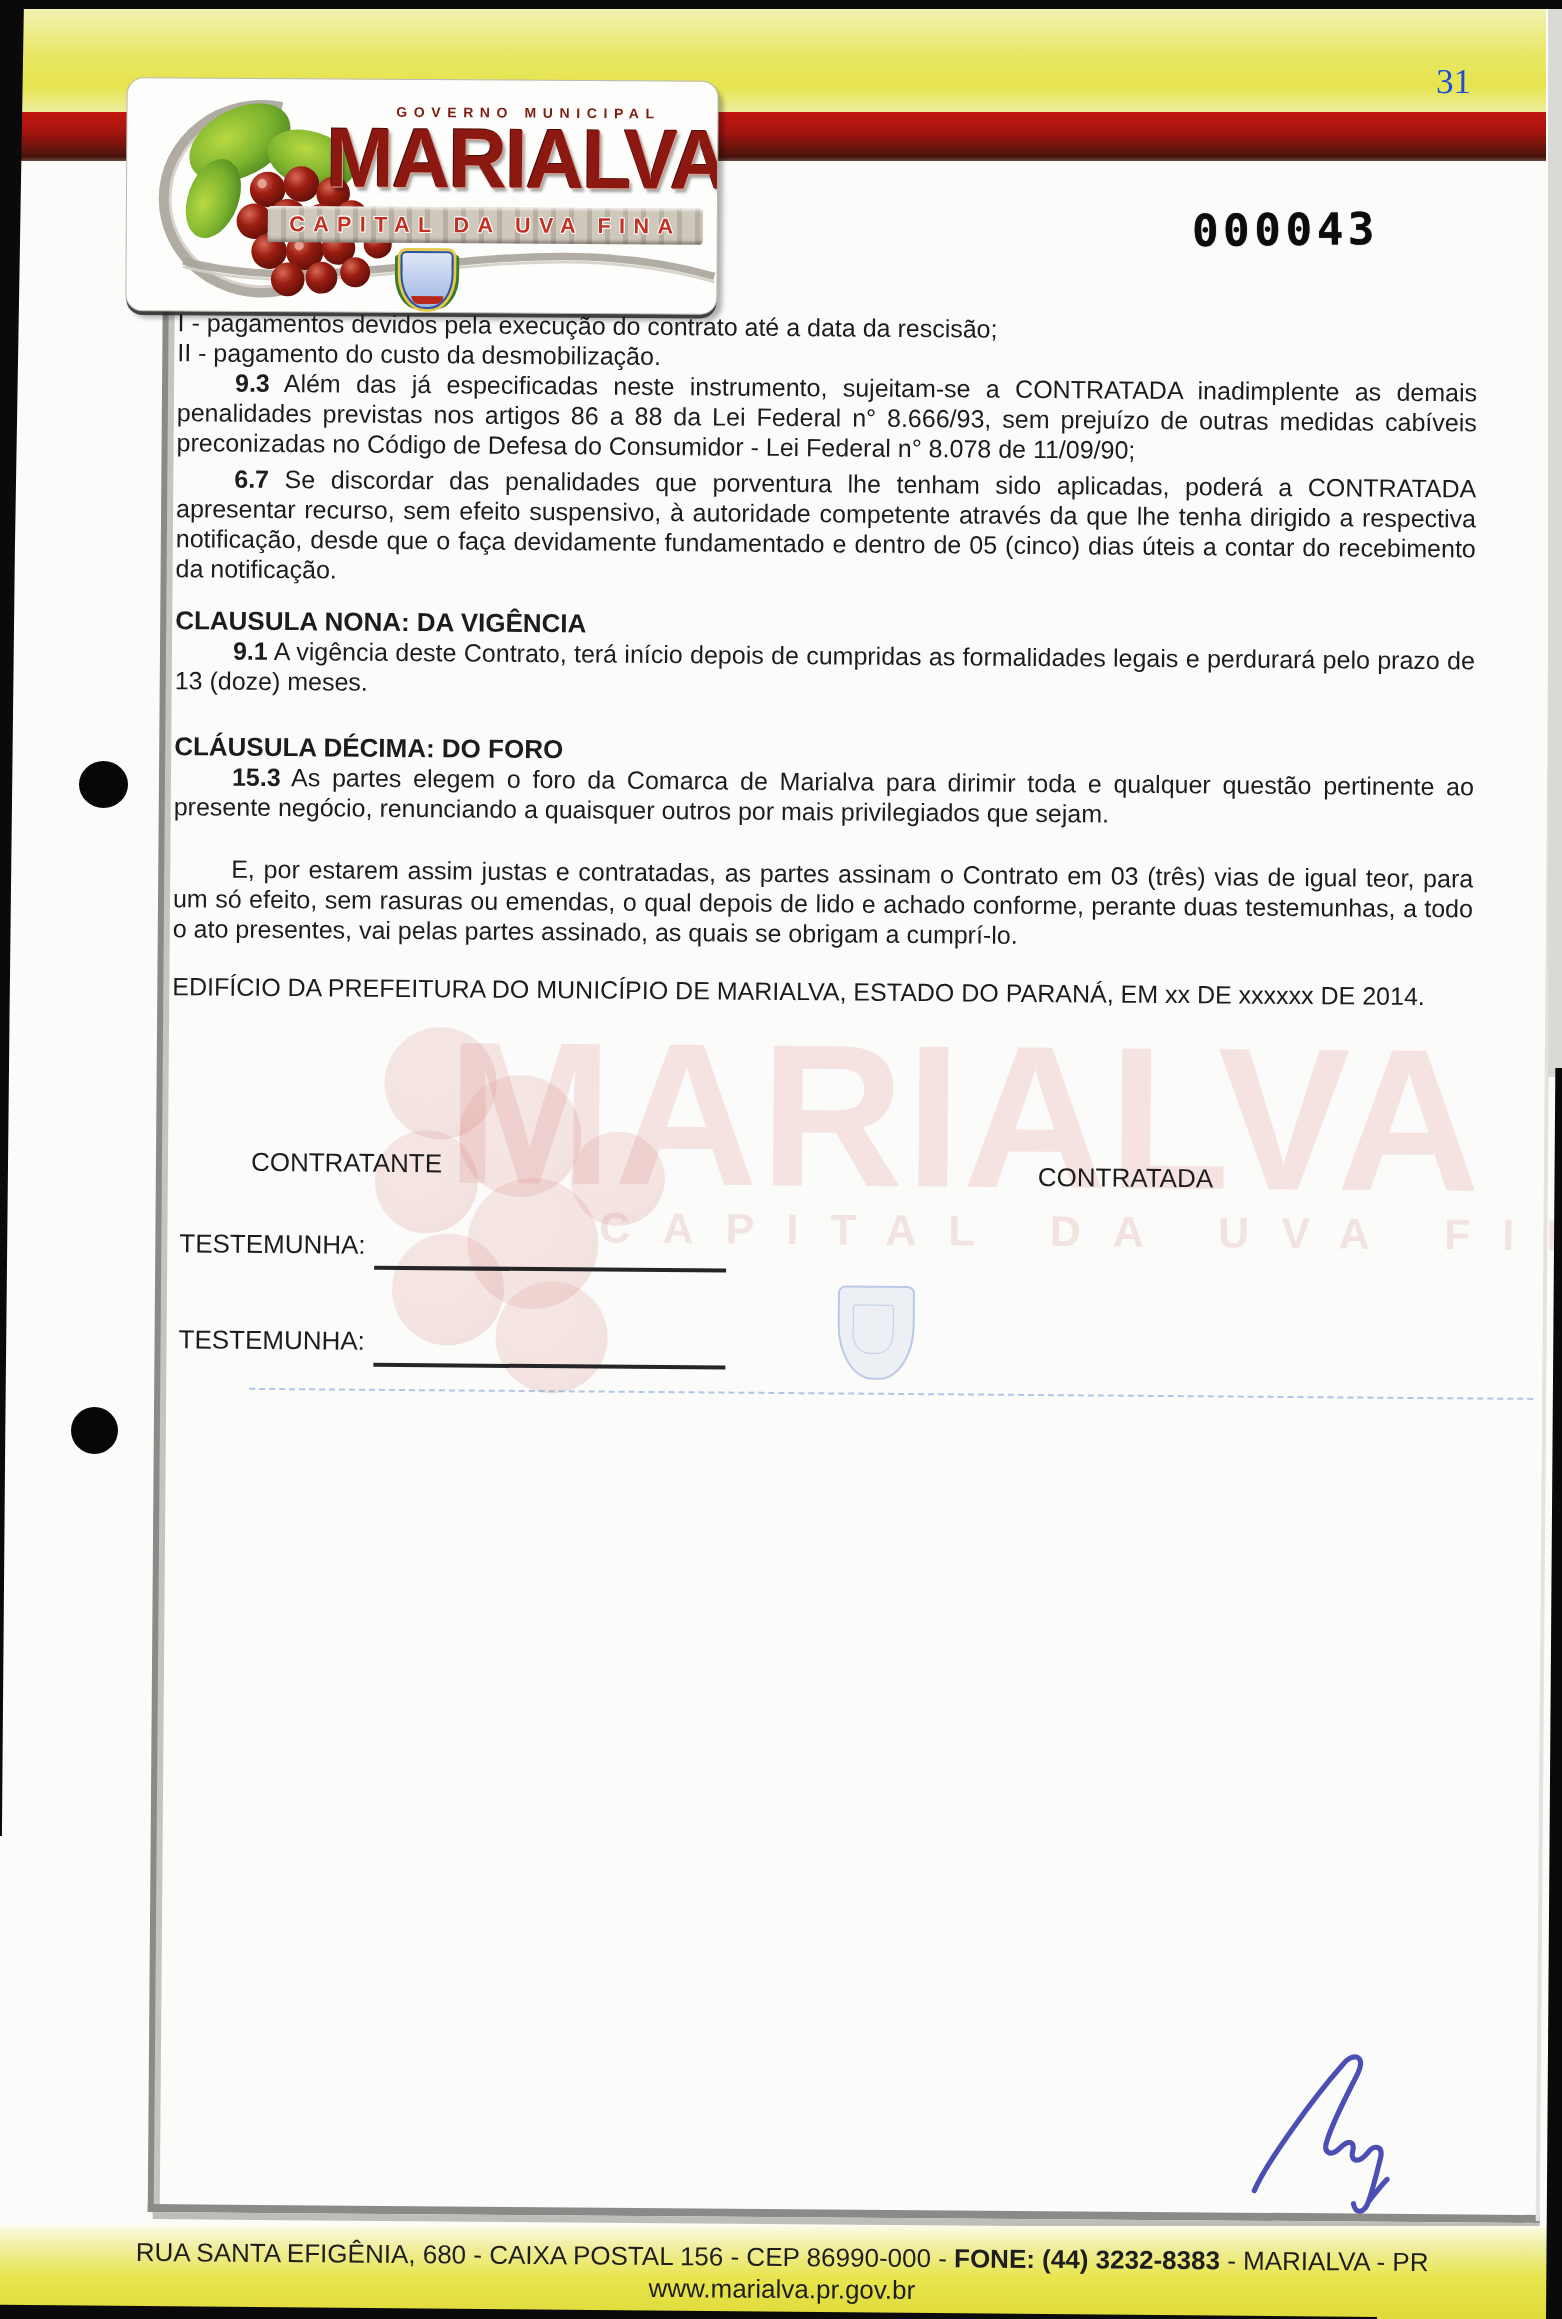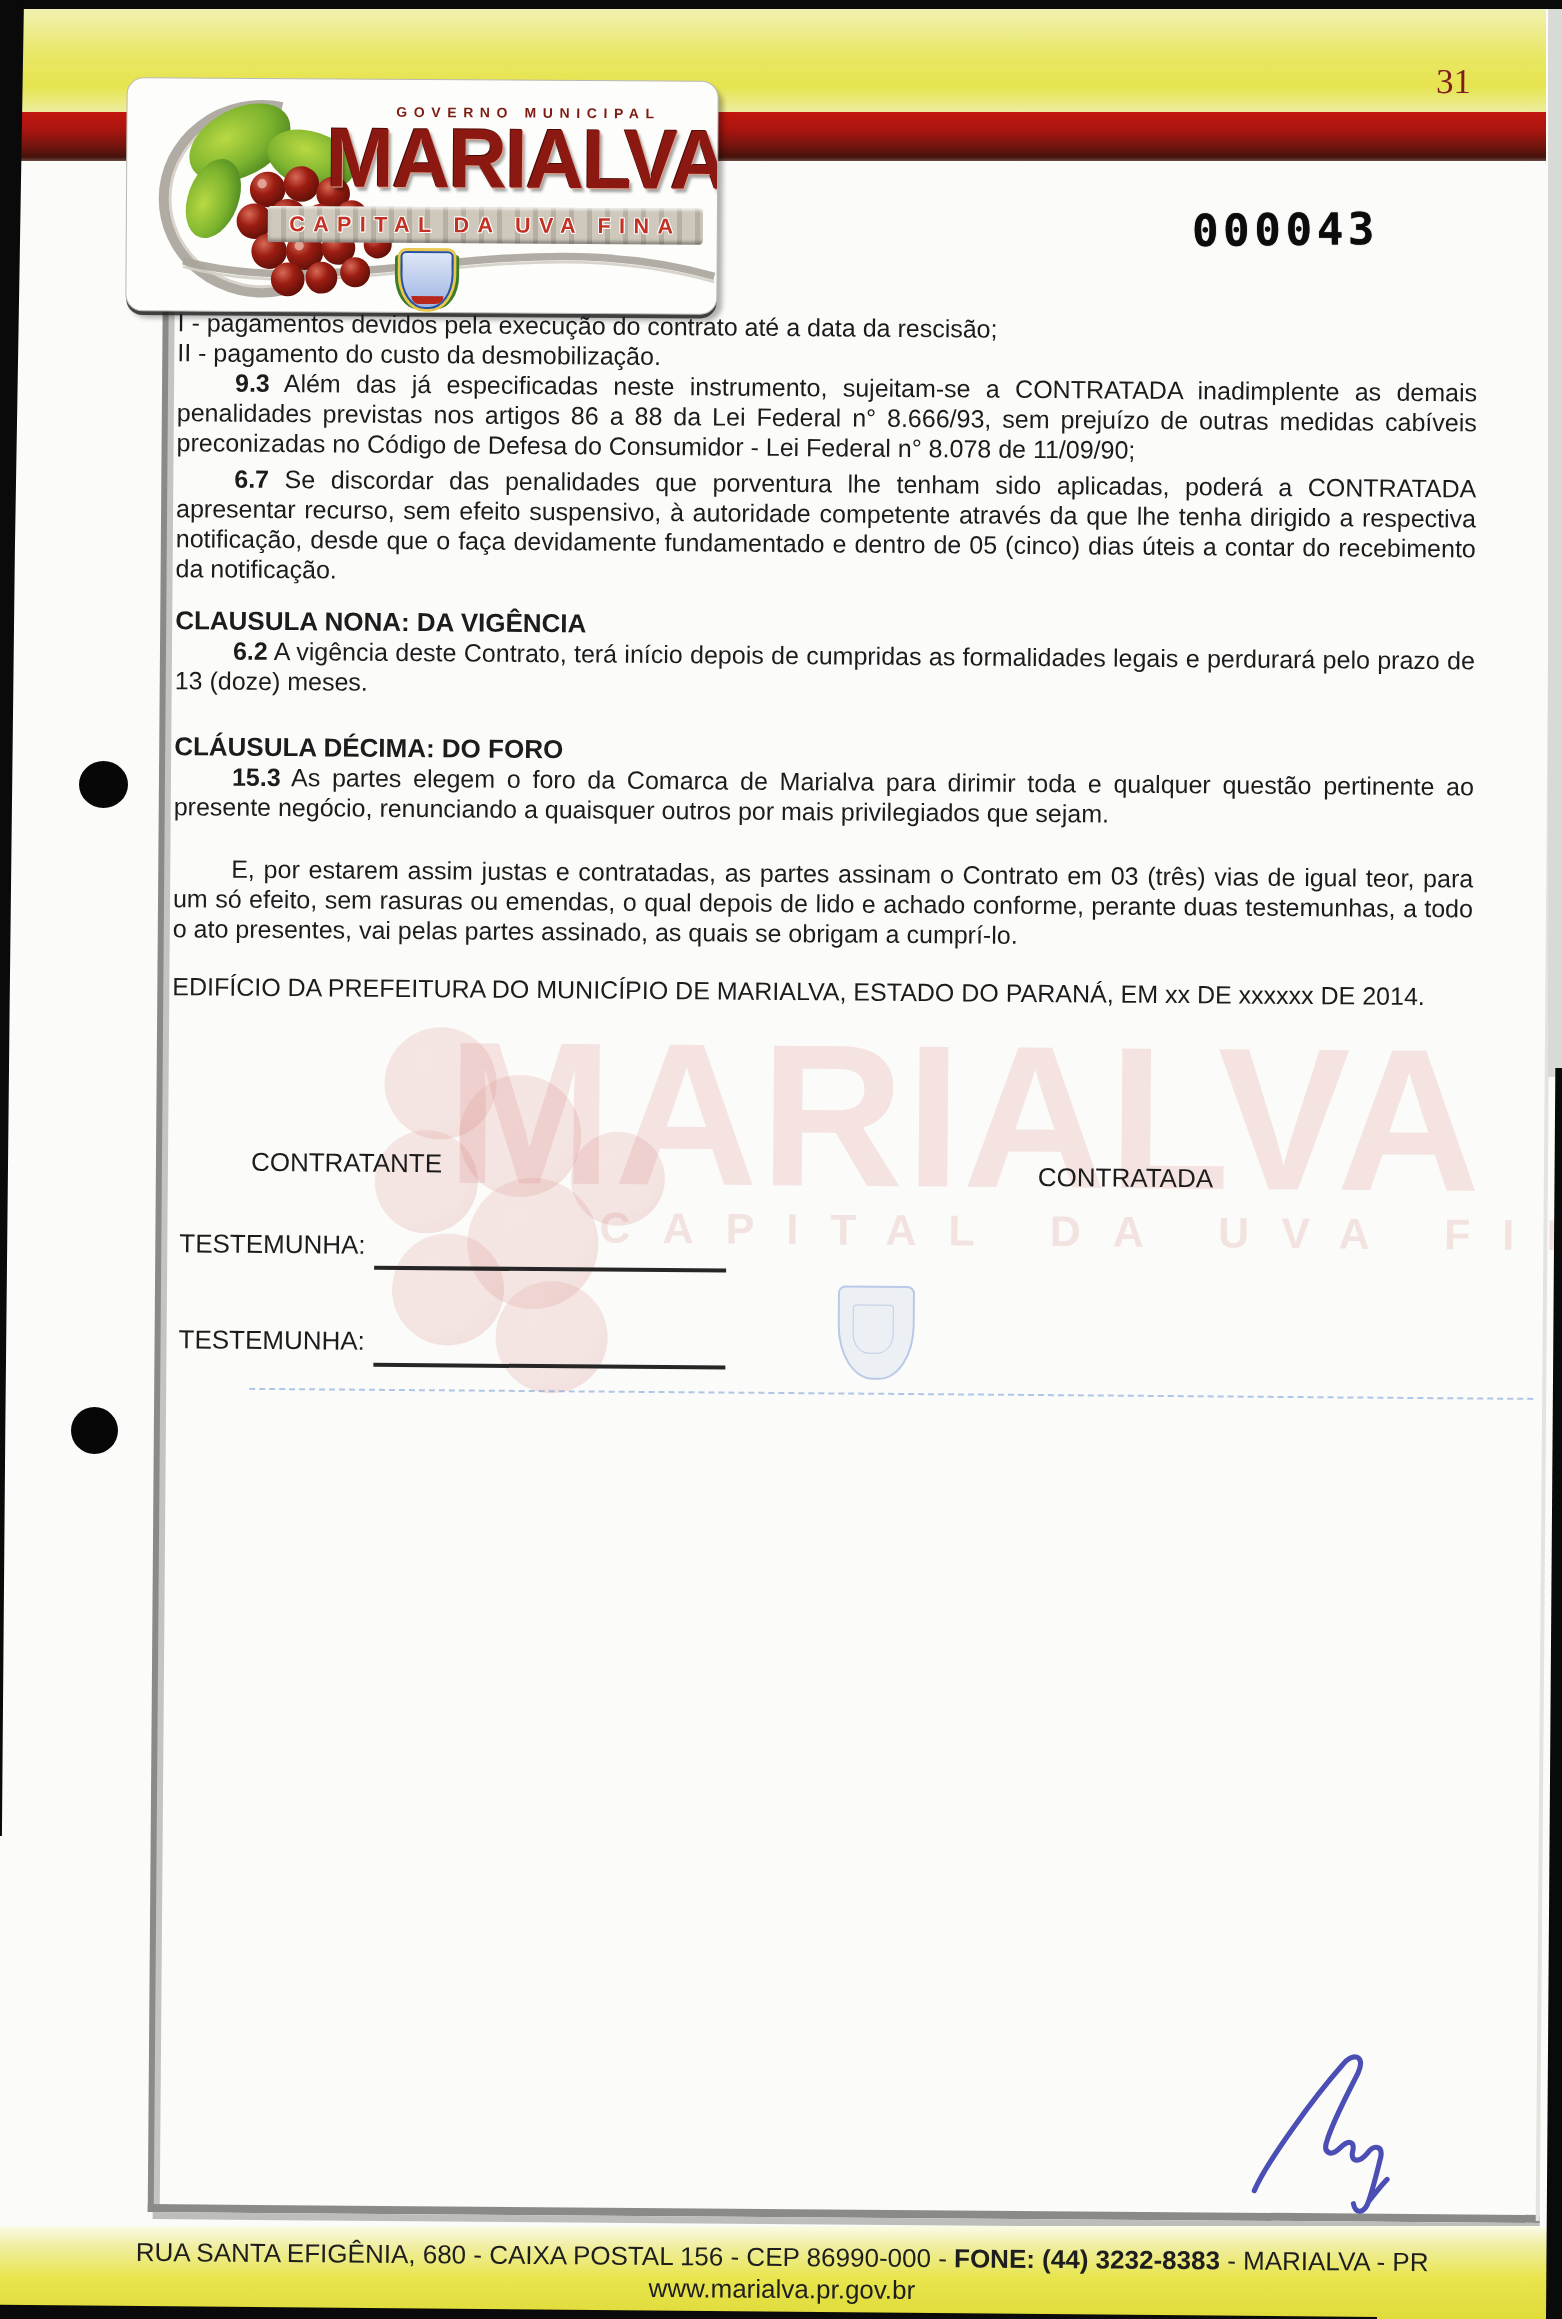--- a/index.html
+++ b/index.html
@@ -35,21 +35,21 @@
       display:flex;align-items:center;justify-content:center;}
   .plank span{font-size:21.5px;font-weight:900;letter-spacing:8.4px;color:#c23124;white-space:nowrap;
       text-shadow:-0.9px -0.9px 0 #fff,0.9px -0.9px 0 #fff,-0.9px 0.9px 0 #fff,0.9px 0.9px 0 #fff;}
   .crest{position:absolute;left:274px;top:171px;width:49px;height:54px;
       background:linear-gradient(180deg,#dfe7f7,#9db4e2);border:2.8px solid #2a52a0;
       border-radius:5.6px 5.6px 46% 46%/5.6px 5.6px 60% 60%;box-shadow:0 0 0 2.8px #e8c84a, -7.5px 1.9px 0 -1.9px #3d7a2a,7.5px 1.9px 0 -1.9px #3d7a2a;}
   .crest:after{content:"";position:absolute;left:50%;top:43px;width:32px;height:7.5px;margin-left:-16px;
       background:#b8271c;border-radius:0 0 7.5px 7.5px;}
   
   .page-num{position:absolute;left:1405px;top:62px;width:66px;text-align:right;z-index:5;
-      font-family:"Liberation Serif",serif;font-size:35px;color:#7f1d1d;transform:rotate(.4deg);}
+      font-family:"Liberation Serif",serif;font-size:35px;color:#1d4ed8;transform:rotate(.4deg);}
   .stamp{position:absolute;left:1192px;top:204px;z-index:5;font-family:"DejaVu Sans Mono",monospace;
       font-size:44px;font-weight:bold;letter-spacing:4.7px;color:#0c0c0c;transform:rotate(-.6deg);
       text-shadow:0 0 0.9px #222;}
   
   .tilt{position:absolute;left:0;top:0;width:1563px;height:2320px;z-index:2;
       transform:rotate(.45deg);transform-origin:781px 1160px;}
   .frame-left{position:absolute;left:156px;top:304px;width:6.6px;height:1913px;background:#8a8a88;}
   .frame-left-in{position:absolute;left:162px;top:304px;width:5.6px;height:1913px;background:#c4c4c0;}
   .frame-bottom{position:absolute;left:156px;top:2209px;width:1392px;height:7.5px;background:#8a8a88;}
   .frame-bottom-in{position:absolute;left:161px;top:2217px;width:1387px;height:6.6px;background:#bdbdb9;}
@@ -128,21 +128,21 @@
     <div class="wm-tag">CAPITAL DA UVA FINA</div>
     <div class="wm-crest"></div>
     <div class="wm-dashline"></div>
 
     <div class="content">
       <p>I - pagamentos devidos pela execução do contrato até a data da rescisão;</p>
       <p>II - pagamento do custo da desmobilização.</p>
       <p class="ind"><b class="cnum">9.3</b><span> Além das já especificadas neste instrumento, sujeitam-se a CONTRATADA inadimplente as demais penalidades previstas nos artigos 86 a 88 da Lei Federal n° 8.666/93, sem prejuízo de outras medidas cabíveis preconizadas no Código de Defesa do Consumidor - Lei Federal n° 8.078 de 11/09/90;</span></p>
       <p class="ind mt6"><b class="cnum">6.7</b><span> Se discordar das penalidades que porventura lhe tenham sido aplicadas, poderá a CONTRATADA apresentar recurso, sem efeito suspensivo, à autoridade competente através da que lhe tenha dirigido a respectiva notificação, desde que o faça devidamente fundamentado e dentro de 05 (cinco) dias úteis a contar do recebimento da notificação.</span></p>
       <h3 class="mt24">CLAUSULA NONA: DA VIGÊNCIA</h3>
-      <p class="ind"><b class="cnum">6.2</b><span> A vigência deste Contrato, terá início depois de cumpridas as formalidades legais e perdurará pelo prazo de 13 (doze) meses.</span></p>
+      <p class="ind"><b class="cnum">9.1</b><span> A vigência deste Contrato, terá início depois de cumpridas as formalidades legais e perdurará pelo prazo de 13 (doze) meses.</span></p>
       <h3 class="mt38">CLÁUSULA DÉCIMA: DO FORO</h3>
       <p class="ind"><b class="cnum">15.3</b><span> As partes elegem o foro da Comarca de Marialva para dirimir toda e qualquer questão pertinente ao presente negócio, renunciando a quaisquer outros por mais privilegiados que sejam.</span></p>
       <p class="ind mt34">E, por estarem assim justas e contratadas, as partes assinam o Contrato em 03 (três) vias de igual teor, para um só efeito, sem rasuras ou emendas, o qual depois de lido e achado conforme, perante duas testemunhas, a todo o ato presentes, vai pelas partes assinado, as quais se obrigam a cumprí-lo.</p>
       <p class="mt30">EDIFÍCIO DA PREFEITURA DO MUNICÍPIO DE MARIALVA, ESTADO DO PARANÁ, EM xx DE xxxxxx DE 2014.</p>
     </div>
 
     <div class="sig-label lab-contratante">CONTRATANTE</div>
     <div class="sig-label lab-contratada">CONTRATADA</div>
     <div class="sig-label lab-test1">TESTEMUNHA:</div>
     <div class="sig-line line-t1"></div>

